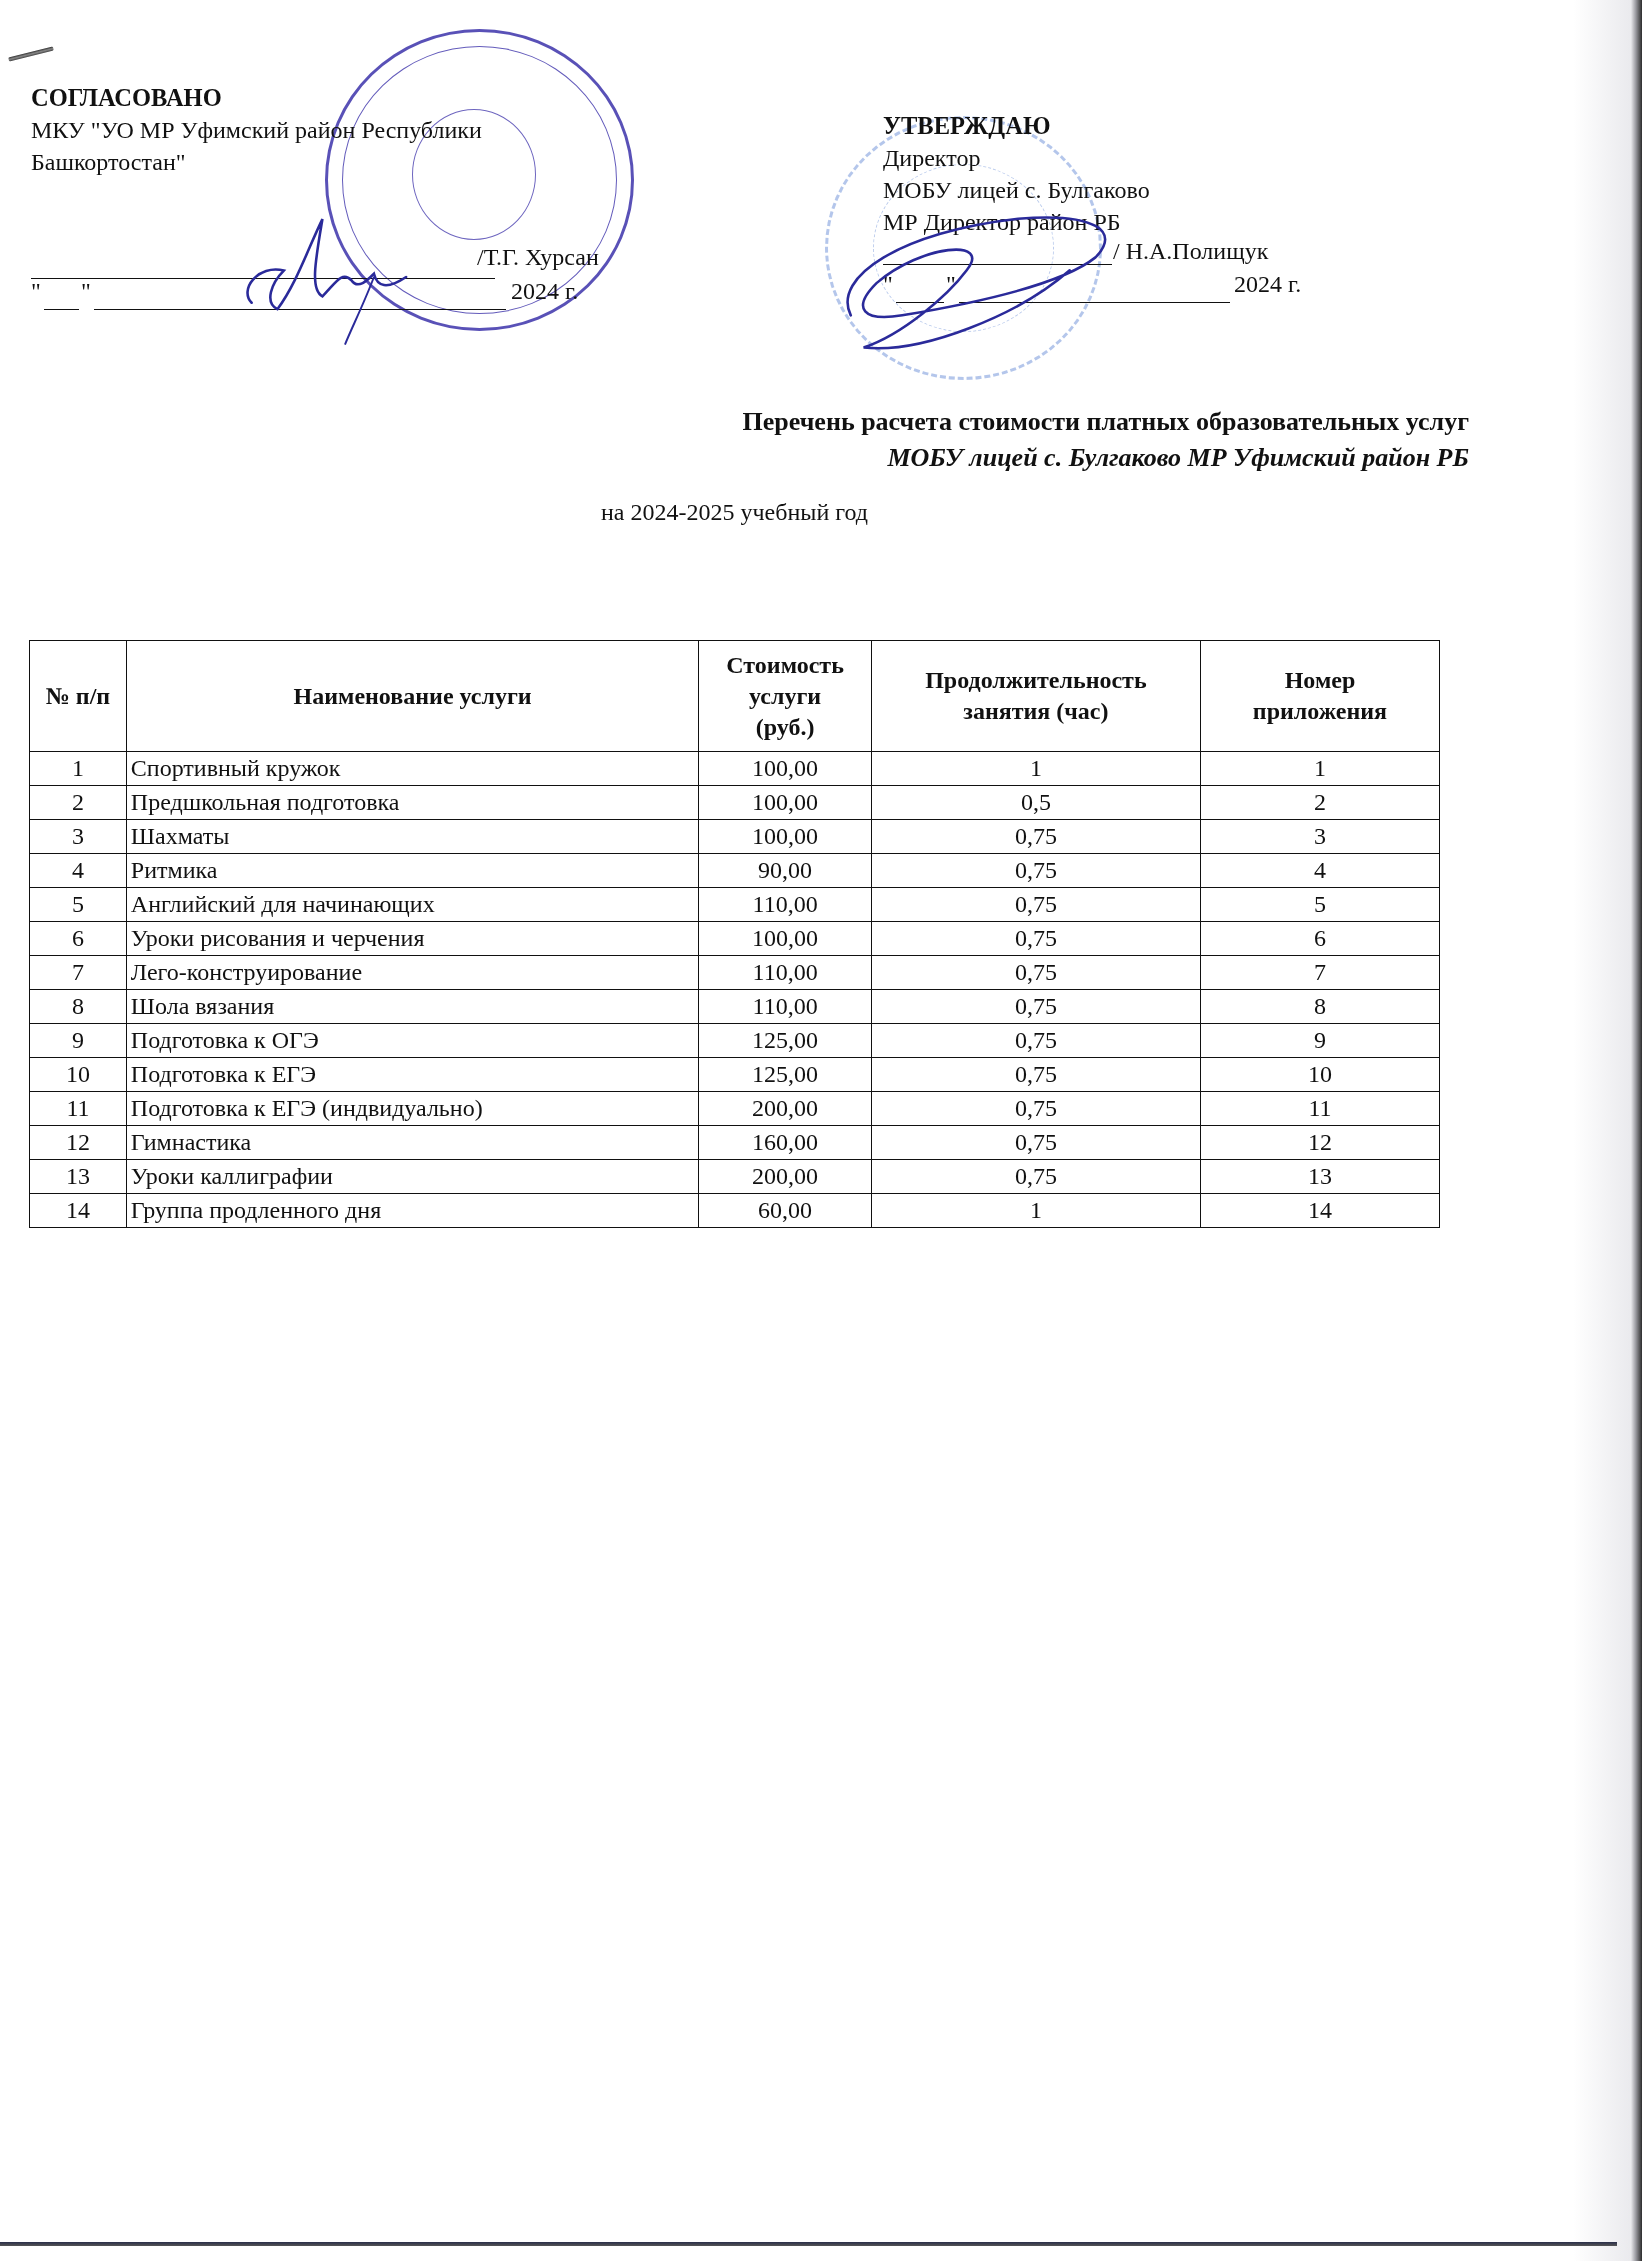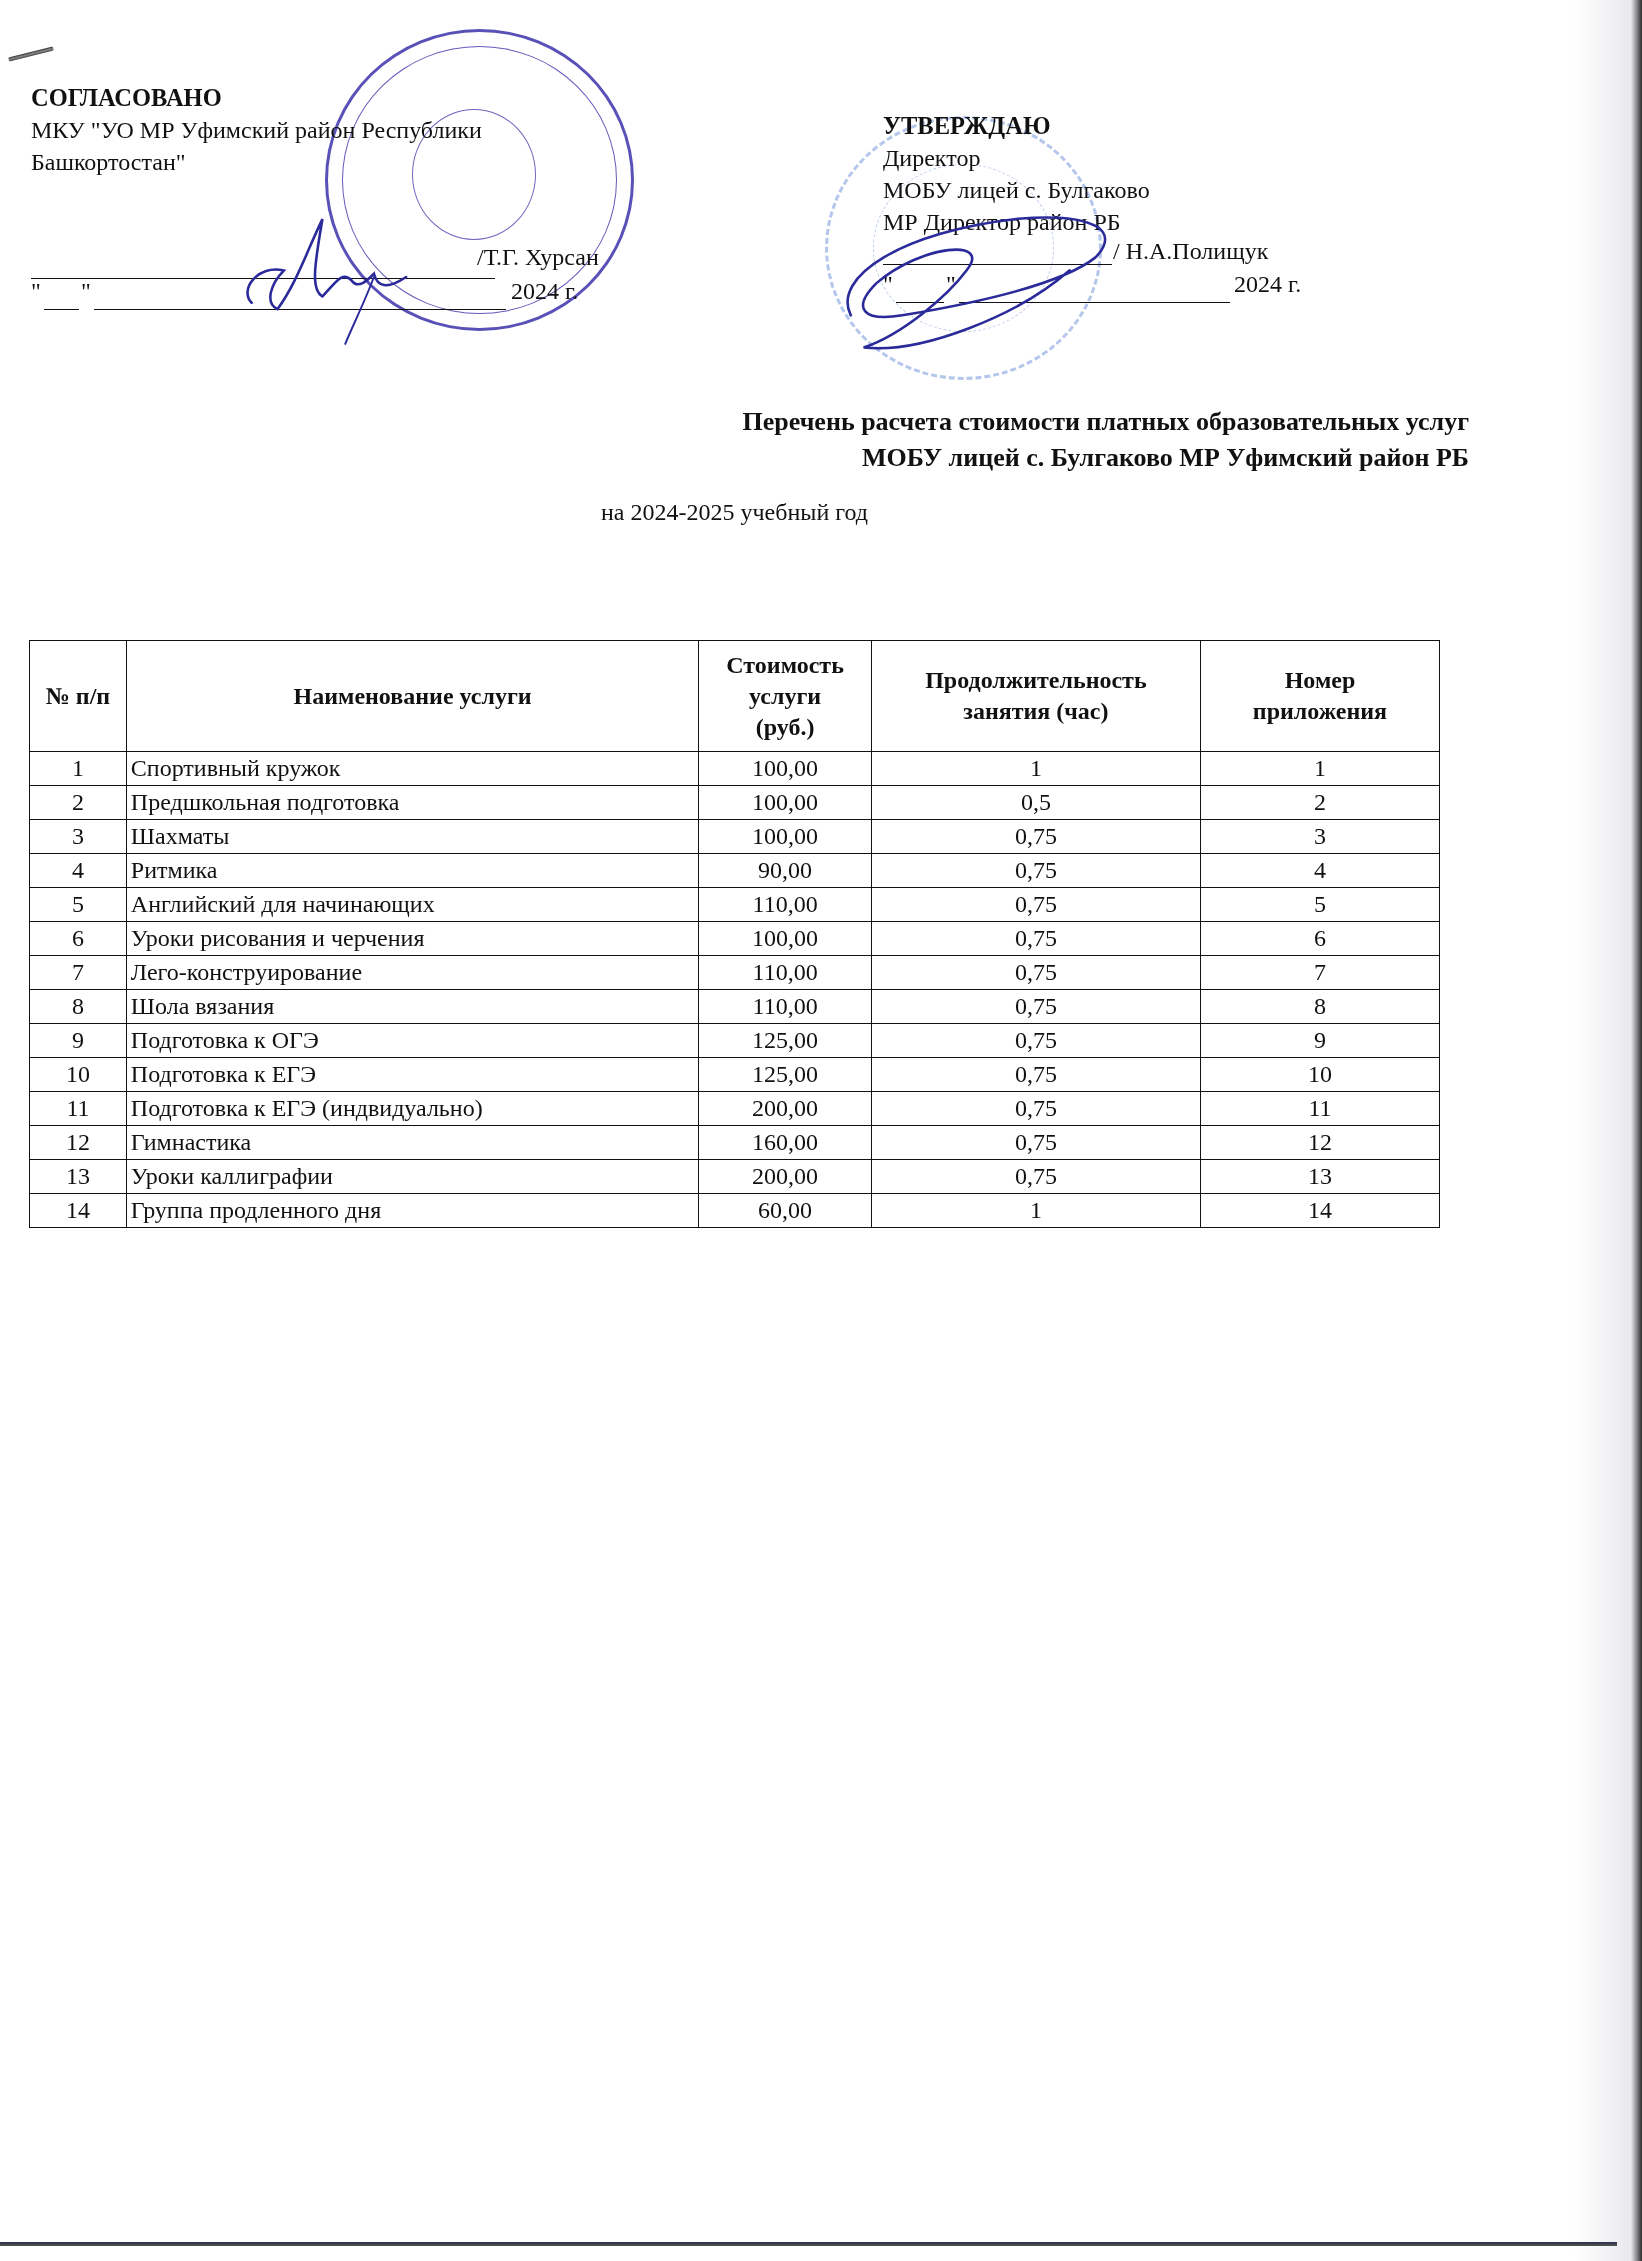--- a/index.html
+++ b/index.html
@@ -50,21 +50,21 @@
     border-radius: 50%; border: 1.9px solid rgba(60,50,170,0.75); }
   .stamp-right { left: 825px; top: 116px; width: 271px; height: 258px;
     border: 3.2px dashed rgba(90,130,210,0.45); }
   .stamp-right::before { content: ""; position: absolute; left: 45px; top: 45px; right: 45px; bottom: 45px;
     border-radius: 50%; border: 1.9px dashed rgba(90,130,210,0.4); }
 
   .signature { position: absolute; pointer-events: none; }
 
   .title { position: absolute; left: 0; width: 1469px; text-align: right; font-weight: bold; font-size: 26px; }
   .title1 { top: 407px; }
-  .title2 { top: 443px; }
+  .title2 { top: 443px; font-style: italic; }
   .subtitle { position: absolute; left: 0; width: 1469px; text-align: center; top: 499px; font-size: 24px; }
 
   table.services { position: absolute; left: 29px; top: 640px; width: 1411px;
     border-collapse: collapse; font-size: 24px; }
   table.services th, table.services td { border: 1.9px solid #111; padding: 0 3.9px; }
   table.services th { font-weight: bold; height: 110px; line-height: 31px; }
   table.services td { height: 33px; line-height: 31px; }
   .c-num { width: 86px; text-align: center; }
   .c-name { width: 551px; text-align: left; }
   .c-price { width: 160px; text-align: center; }

